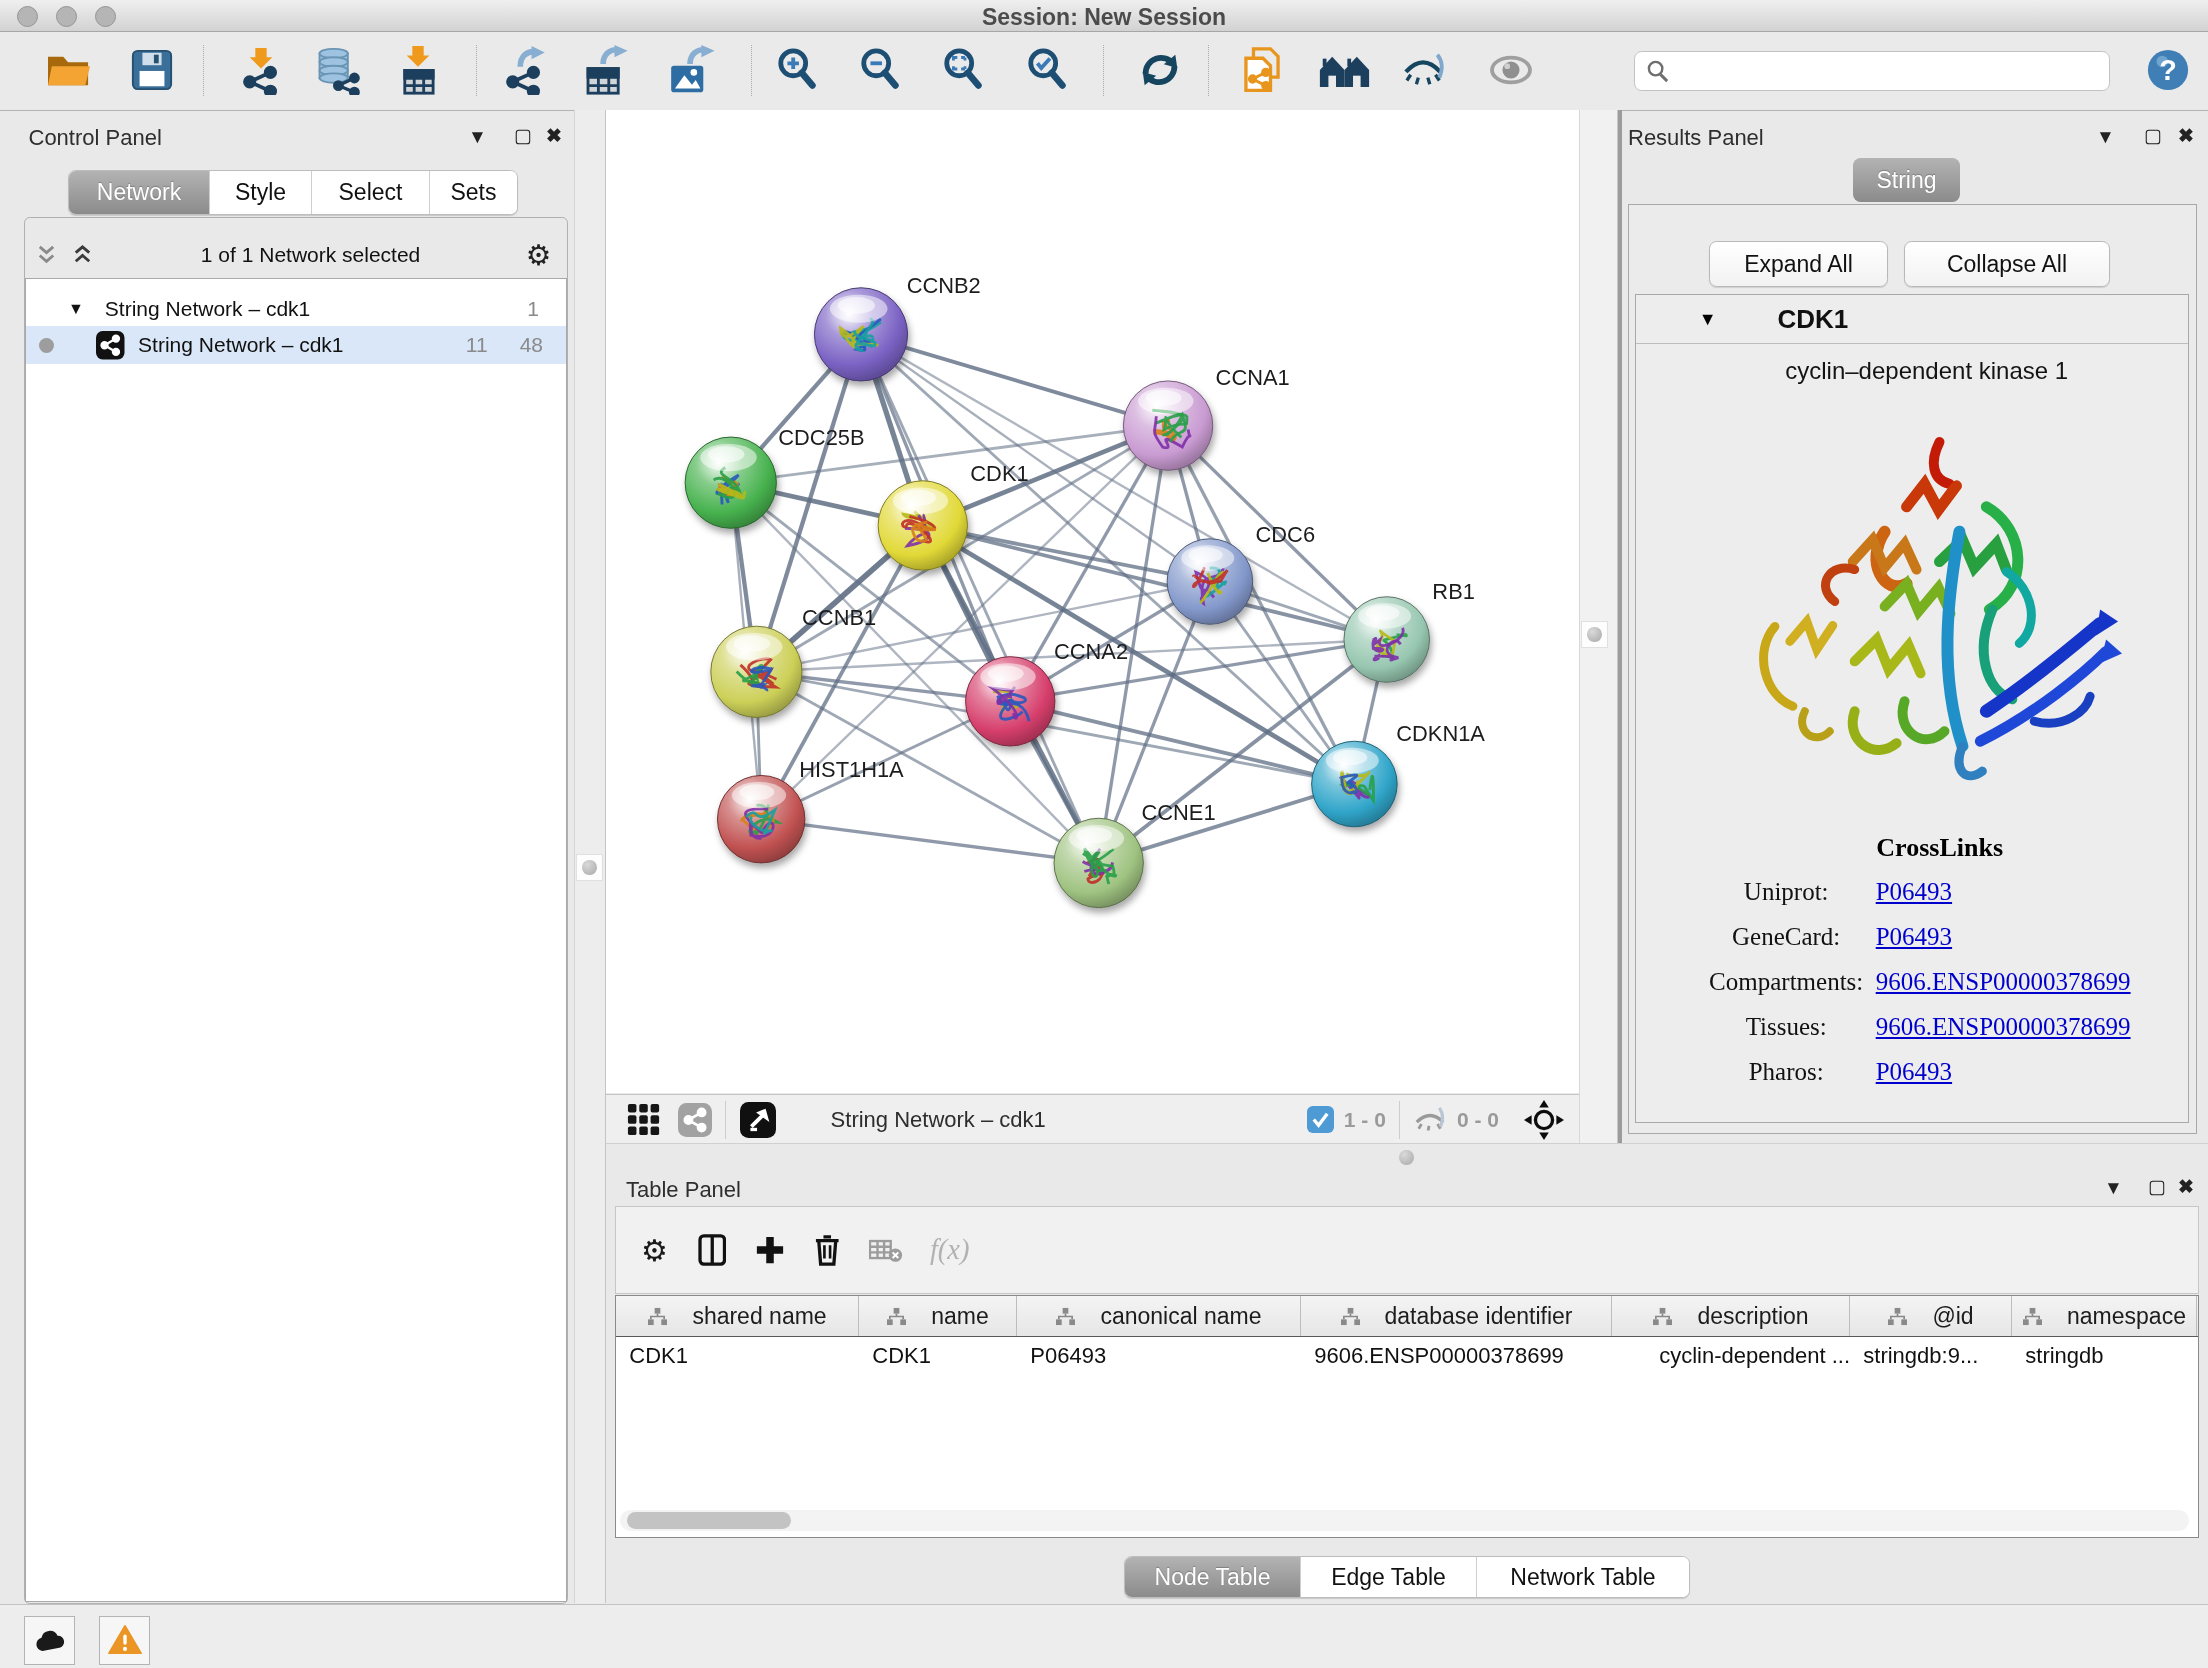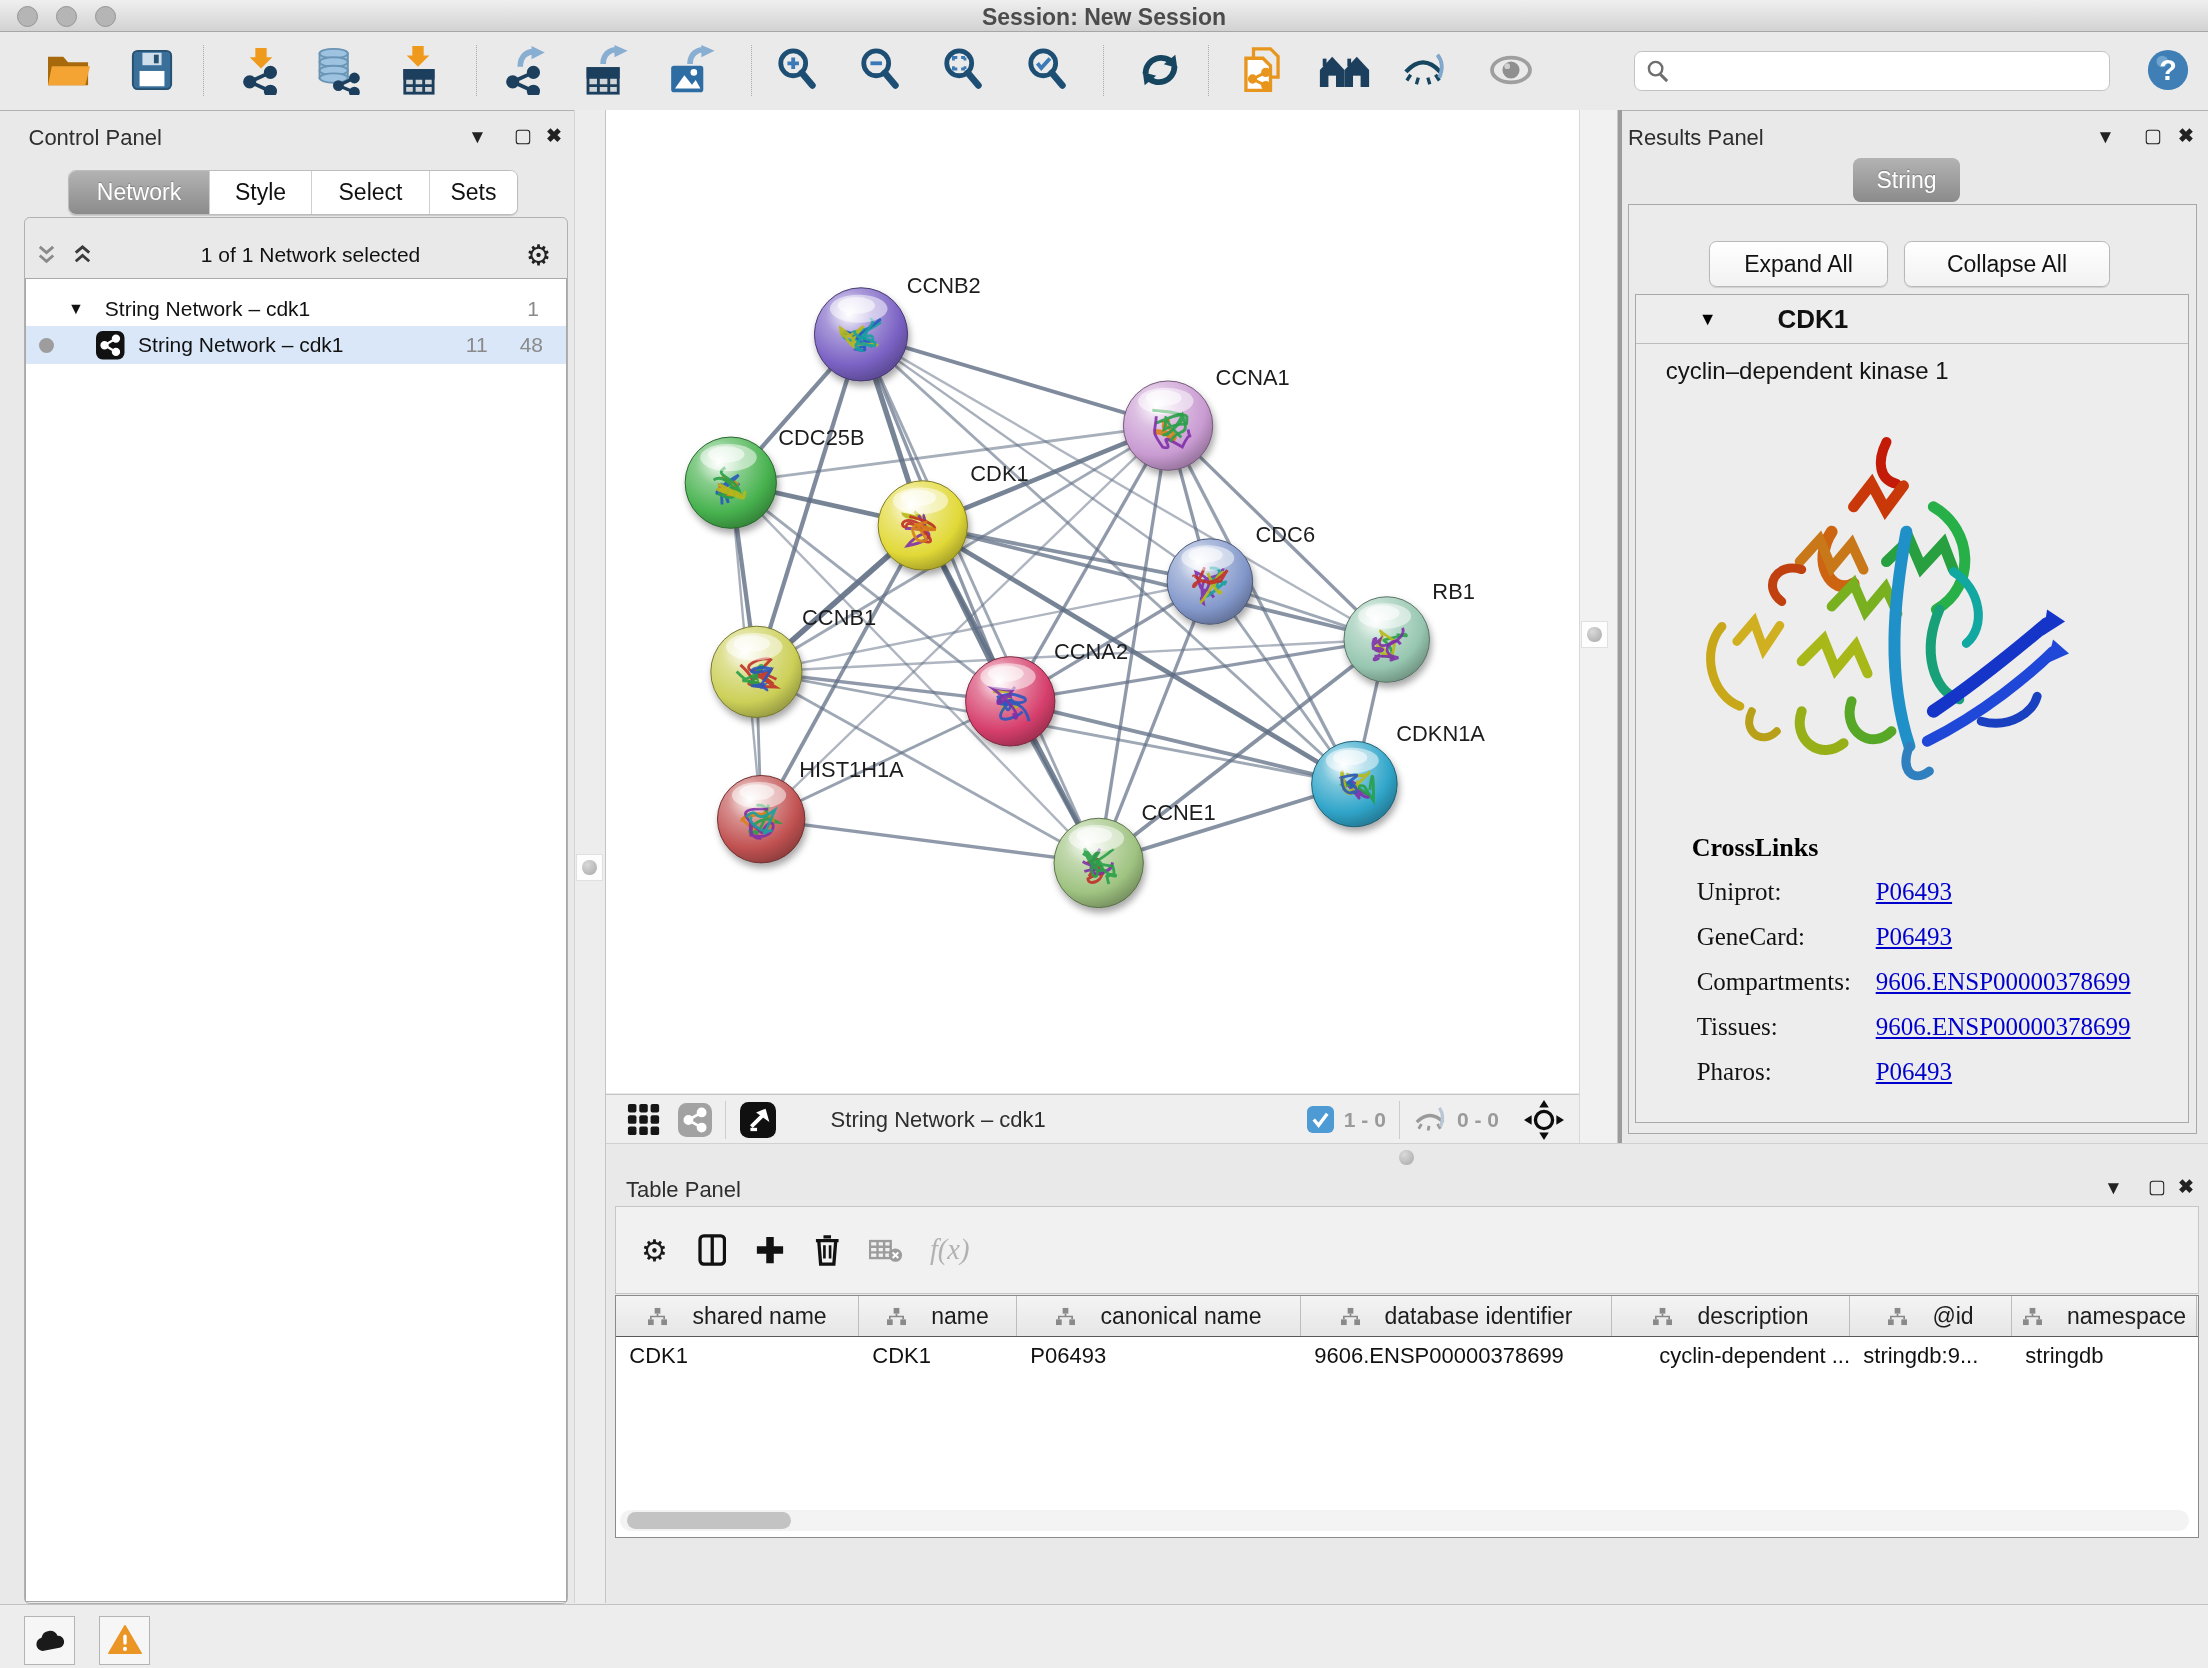--- a/index.html
+++ b/index.html
@@ -56,21 +56,21 @@
       background:radial-gradient(circle at 35% 30%,#d9d9d9,#a8a8a8);display:block;}
   .net-toolbar{left:606px;top:1094px;width:973px;height:49px;background:#efefef;
       border-top:1px solid #c6c6c6;display:flex;align-items:center;}
   .nt-sep{width:0;height:38px;border-left:1px solid #cdcdcd;margin:0 13.3px;}
   .nt-title{font-size:22px;color:#2d2d2d;}
   .nt-count{font-size:21px;color:#9a9a9a;font-weight:bold;}
   .hsplit{left:606px;top:1143px;width:1603px;height:28.5px;background:#e9e9e9;border-top:1px solid #d0d0d0;}
 
   
   .rp-box{left:1628px;top:204px;width:569px;height:930px;border:1px solid #a8a8a8;background:#ebebeb;
-      box-sizing:border-box;}
+      box-sizing:border-box;text-align:center;}
   .btn{background:linear-gradient(#ffffff,#f2f2f2);border:1px solid #b8b8b8;border-radius:7.6px;
       font-size:23px;color:#111;display:flex;align-items:center;justify-content:center;
       box-shadow:0 1px 1px rgba(0,0,0,.12);}
   .rp-inner{left:5.7px;top:89px;width:554px;height:829px;border:1px solid #a8a8a8;background:#ededed;
       box-sizing:border-box;}
   .rp-gene-header{height:48px;border-bottom:1px solid #bdbdbd;display:flex;align-items:center;}
   .serif{font-family:"Liberation Serif",serif;}
   .xl-row{display:flex;font-size:25px;margin-bottom:17px;}
   .xl-label{width:179px;color:#111;}
   .xl-link{text-decoration:underline;}
@@ -824,20 +824,25 @@
           <div class="td-cell" style="width: 238px; text-align: right;">cyclin-dependent ...</div>
           <div class="td-cell" style="width: 162px; text-align: left;">stringdb:9...</div>
           <div class="td-cell" style="width: 185px;">stringdb</div>
         </div>
       </div>
     <div class="hscroll">
         <i></i>
       </div>
   </div>
 
+  <div class="abs seg" style="left:1124px;top:1556px" id="table-tabs">
+      <div class="seg-btn active" style="width: 175px; height: 40px;">Node Table</div>
+      <div class="seg-btn" style="width: 175px; height: 40px;">Edge Table</div>
+      <div class="seg-btn" style="width: 212px; height: 40px;">Network Table</div>
+    </div>
 
   <div class="abs statusbar">
     <div class="abs sb-box" style="left:24px">
       <svg width="34" height="25" viewBox="0 0 36 26">
         <path d="M10 24 a7 7 0 0 1 -1 -13.8 A9 9 0 0 1 26 8 a6.5 6.5 0 0 1 2 12.8 z" fill="#1a1a1a"></path>
       </svg>
     </div>
     <div class="abs sb-box" style="left:99px">
       <svg width="34" height="30" viewBox="0 0 36 32">
         <path d="M18 1 L35 30 H1 Z" fill="#eb9525" stroke="#eb9525" stroke-width="2" stroke-linejoin="round"></path>

